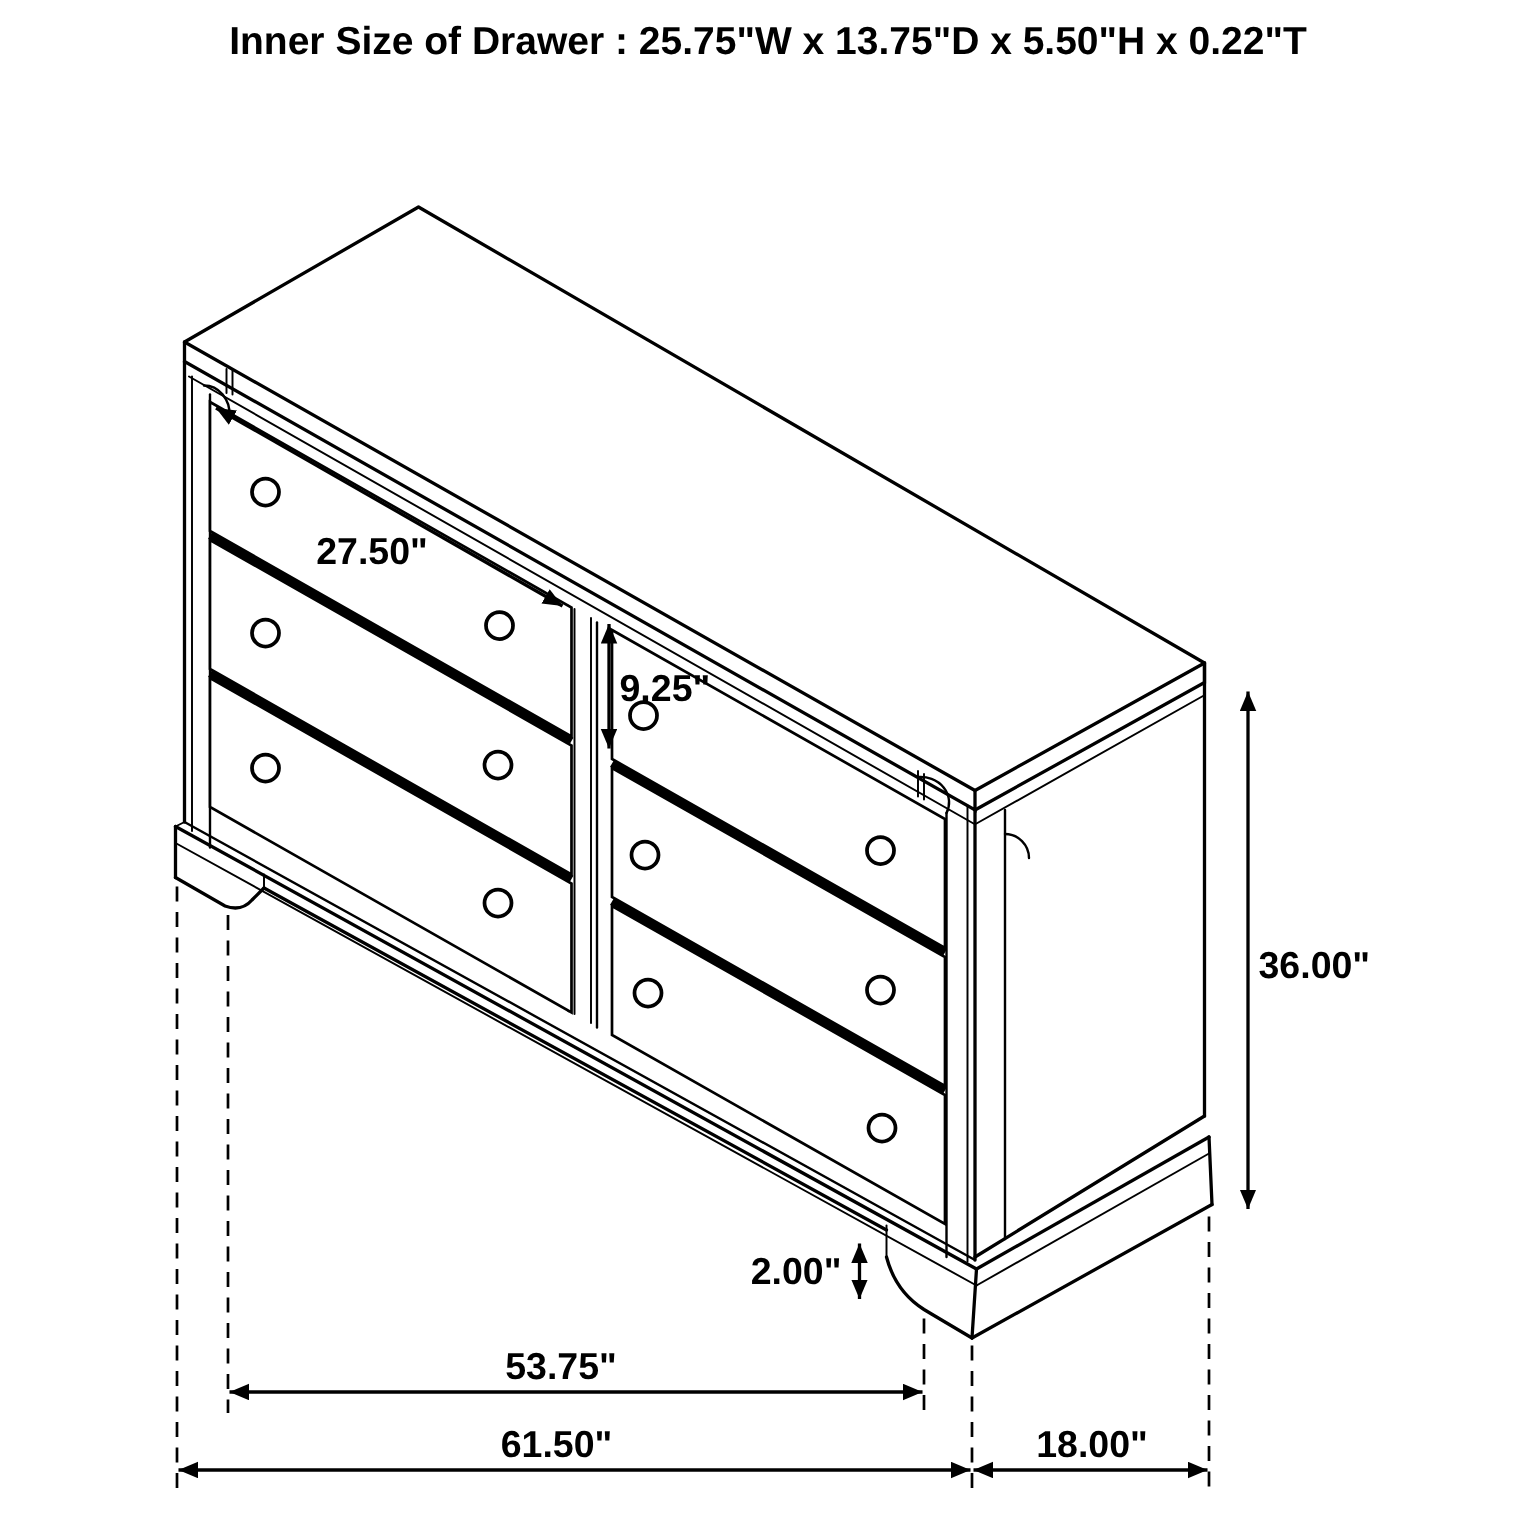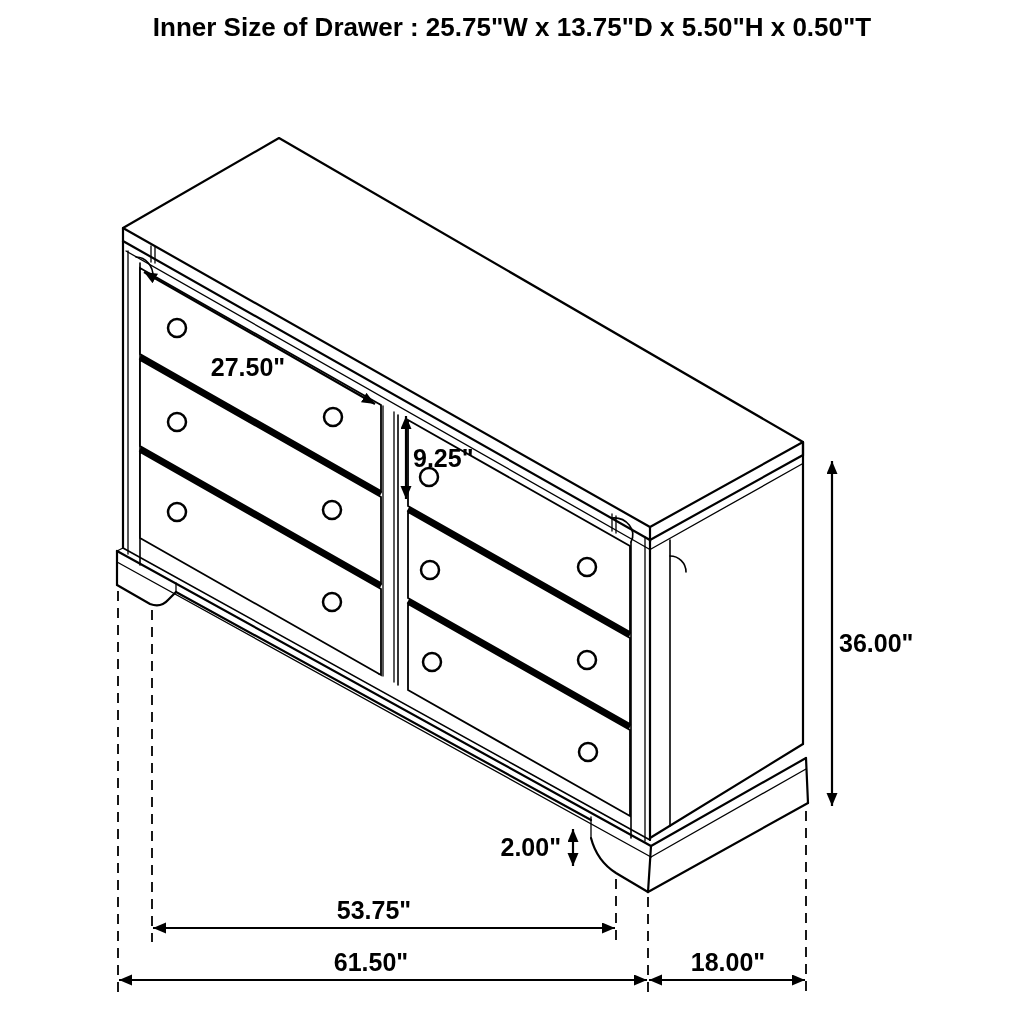--- a/index.html
+++ b/index.html
@@ -27,21 +27,21 @@
   .face   {fill:#ffffff;stroke:#000;stroke-width:2.2;stroke-linejoin:round;}
   .dim    {stroke:#000;stroke-width:2.2;fill:none;}
   .ext    {stroke:#000;stroke-width:1.8;fill:none;stroke-dasharray:10 7;}
   .dimlabel{font:bold 25px "Liberation Sans",sans-serif;fill:#000;}
 </style>
 </head>
 <body>
 
 <div class="canvas">
 
-  <div class="title">Inner Size of Drawer : 25.75"W x 13.75"D x 5.50"H x 0.50"T</div>
+  <div class="title">Inner Size of Drawer : 25.75"W x 13.75"D x 5.50"H x 0.22"T</div>
 
   <svg width="1024" height="1024" viewBox="0 0 1024 1024">
     <defs>
       <marker id="ah" markerUnits="userSpaceOnUse" markerWidth="15" markerHeight="13" refX="13" refY="5.5" orient="auto-start-reverse">
         <path d="M0,0 L13,5.5 L0,11 Z" fill="#000"></path>
       </marker>
     </defs>
 
     <g>
 

